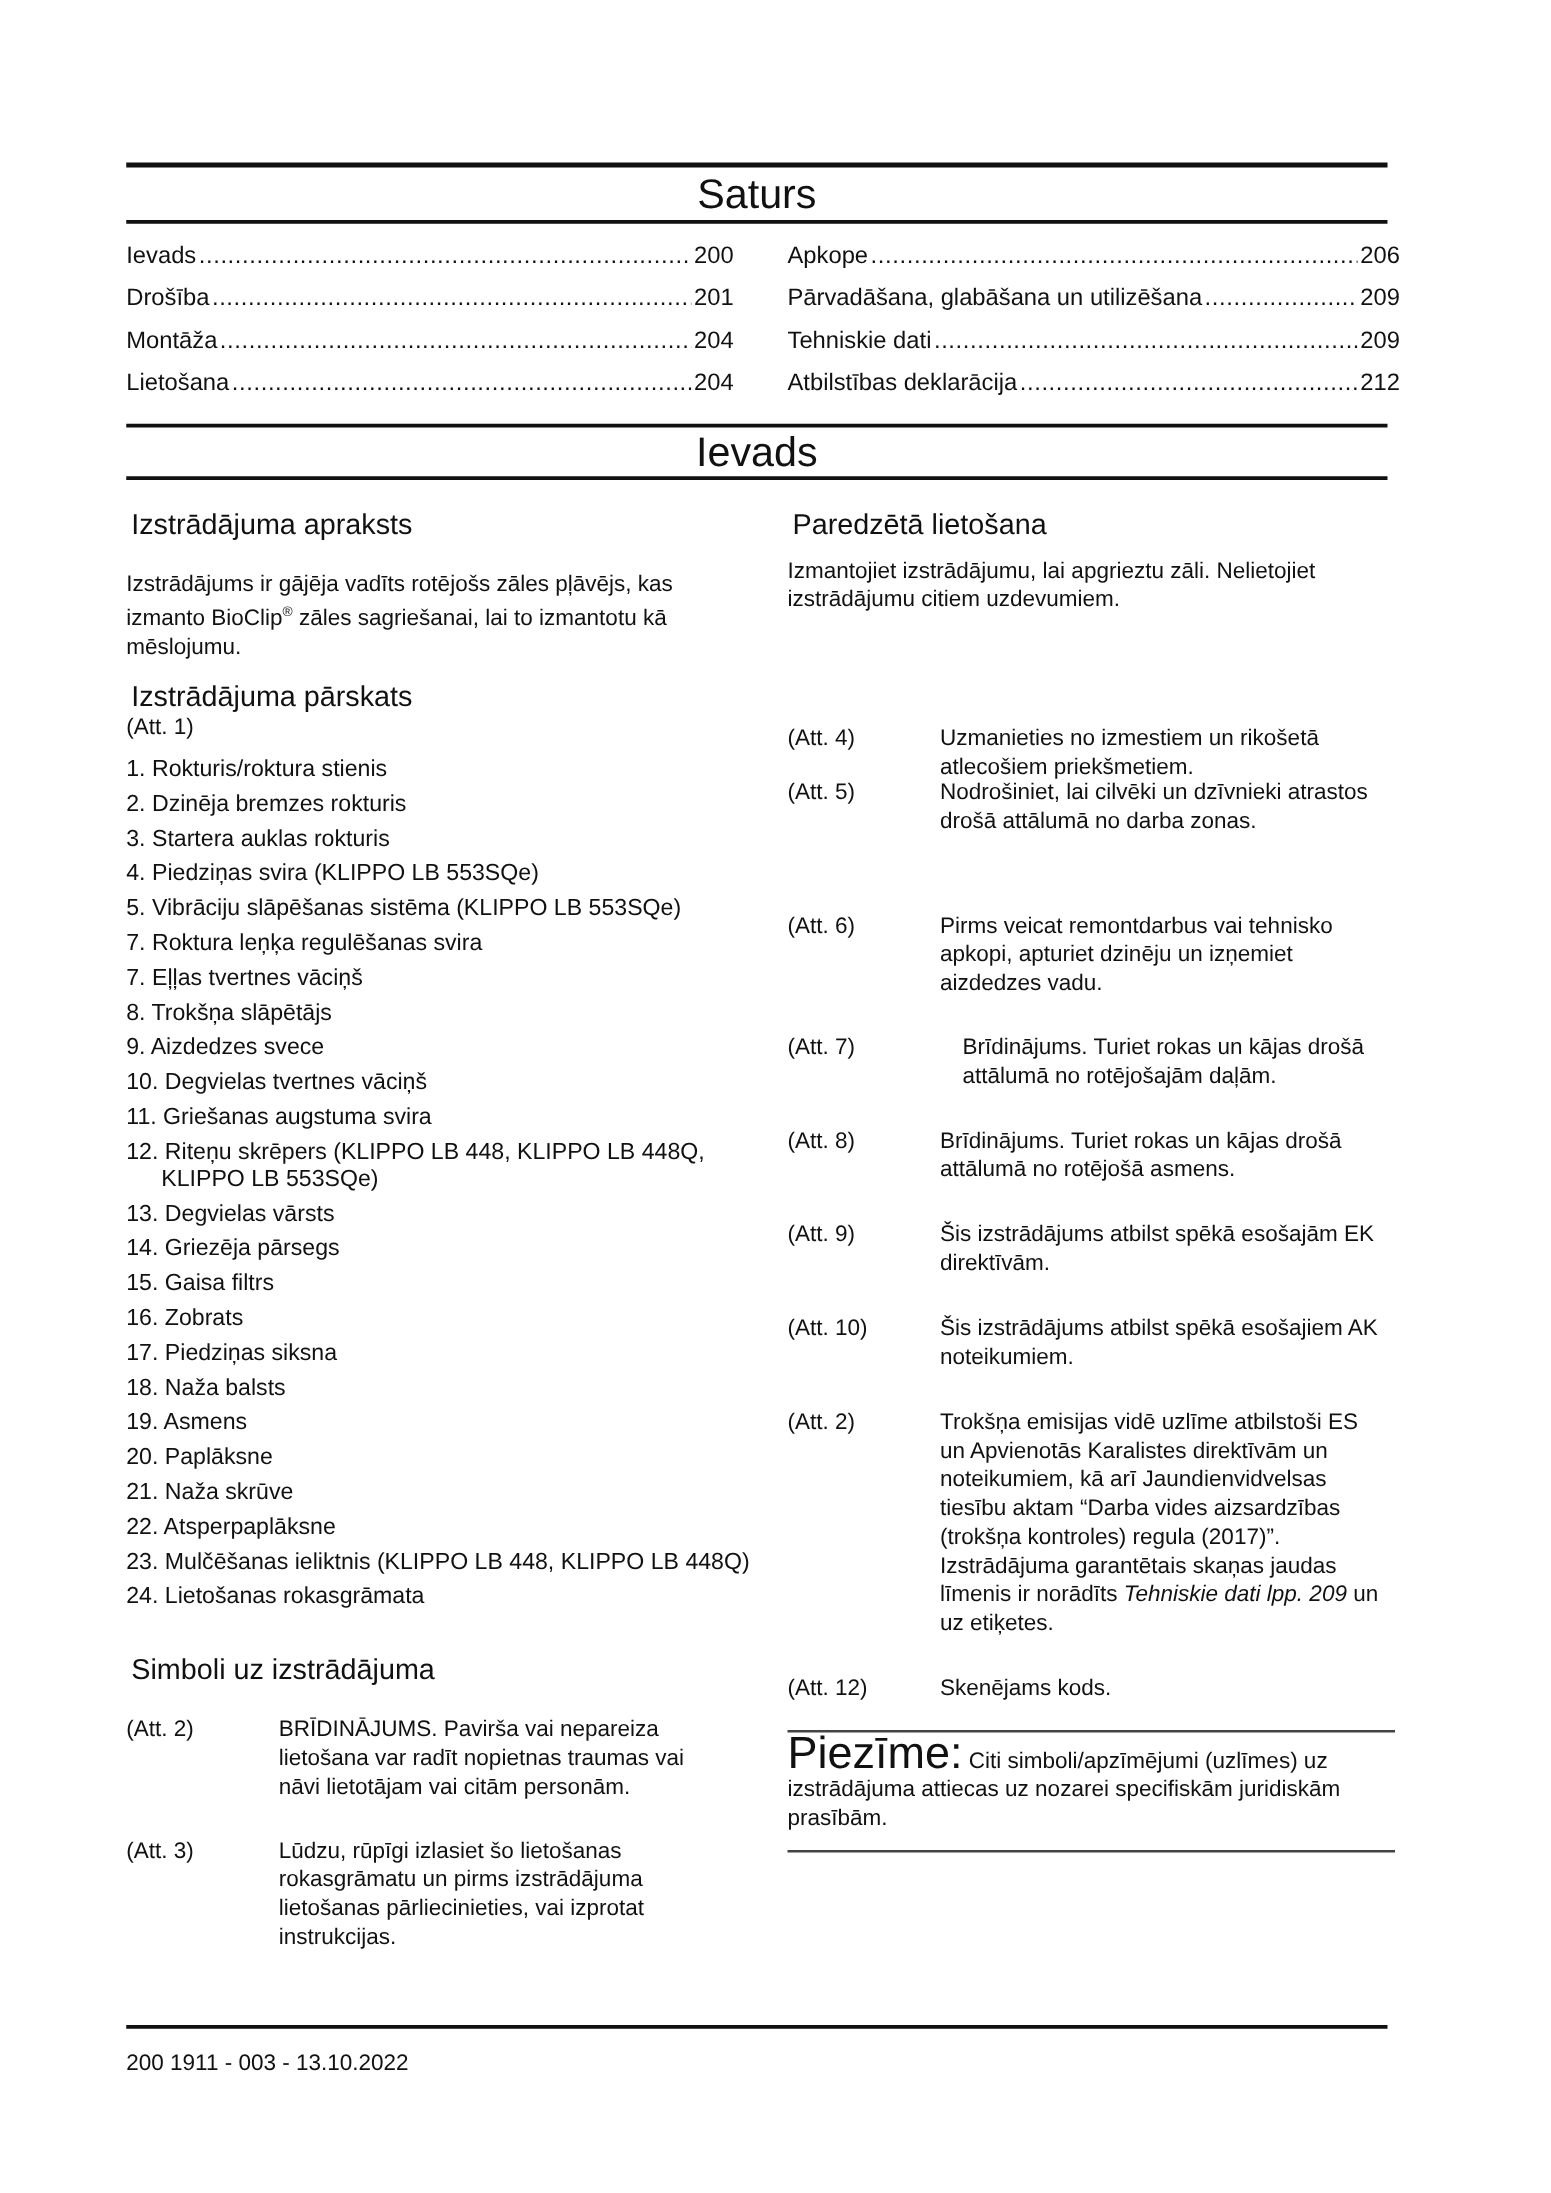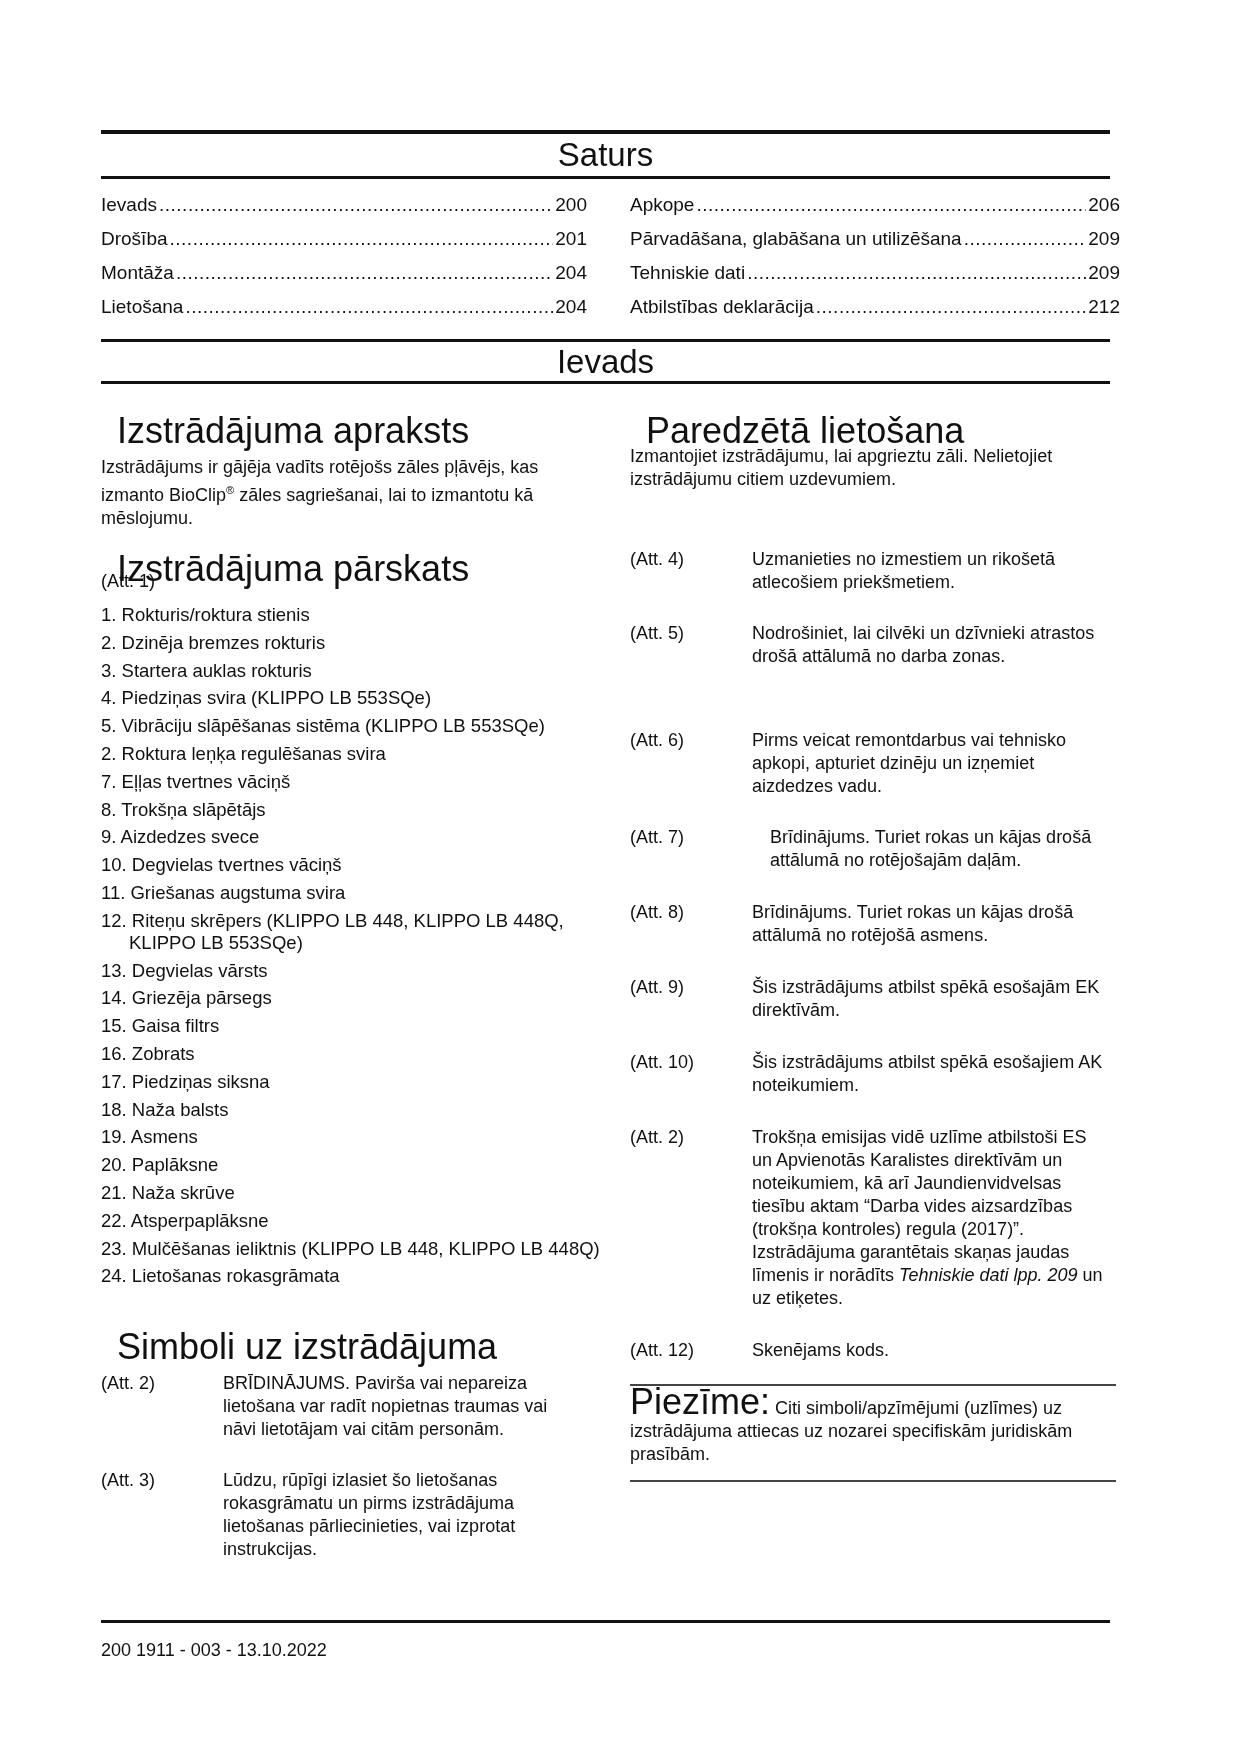--- a/index.html
+++ b/index.html
@@ -14,21 +14,21 @@
   .toc-col.left { left: 0; }
   .toc-col.right { left: 529px; width: 490px; }
   .toc-row { display: flex; align-items: baseline; height: 34px; font-size: 19px; line-height: 34px; }
   .toc-row .lbl { white-space: nowrap; }
   .toc-row .dots { flex: 1; overflow: hidden; white-space: nowrap; margin: 0 2px; }
   .toc-row .dots::after { content: "........................................................................................................................................................................"; letter-spacing: 0.5px; }
   .toc-row .pg { white-space: nowrap; }
   .col { position: absolute; top: 0; }
   .col.left { left: 0; width: 500px; }
   .col.right { left: 529px; width: 480px; }
-  h2 { font-weight: normal; font-size: 36px; margin: 16px; line-height: 32px; position: absolute; left: 0; white-space: nowrap; }
+  h2 { font-weight: normal; font-size: 23px; margin: 4px; line-height: 32px; position: absolute; left: 0; white-space: nowrap; }
   p.body { font-size: 18px; line-height: 23px; margin: 0; position: absolute; left: 0; }
   .sub { font-size: 18px; position: absolute; left: 0; }
   ol.parts { list-style: none; margin: 0; padding: 0; position: absolute; left: 0; width: 500px; font-size: 18.5px; }
   ol.parts li { line-height: 22px; margin-bottom: 5.8px; padding-left: 28px; text-indent: -28px; }
   .sym { position: absolute; left: 0; display: flex; font-size: 18px; line-height: 23px; }
   .sym .ref { width: 122px; flex: none; }
   .sym .txt { flex: 1; }
   .note-rule { position: absolute; left: 0; width: 486px; height: 2px; background: #444; }
   .note { position: absolute; left: 0; width: 486px; font-size: 18px; line-height: 23px; }
   .note .hd { font-size: 36px; }
@@ -102,21 +102,21 @@
 
     <h2 style="top:537px">Izstrādājuma pārskats</h2>
     <div class="sub" style="top:571px">(Att. 1)</div>
 
     <ol class="parts" style="top:604px">
       <li>1. Rokturis/roktura stienis</li>
       <li>2. Dzinēja bremzes rokturis</li>
       <li>3. Startera auklas rokturis</li>
       <li>4. Piedziņas svira (KLIPPO LB 553SQe)</li>
       <li>5. Vibrāciju slāpēšanas sistēma (KLIPPO LB 553SQe)</li>
-      <li>2. Roktura leņķa regulēšanas svira</li>
+      <li>7. Roktura leņķa regulēšanas svira</li>
       <li>7. Eļļas tvertnes vāciņš</li>
       <li>8. Trokšņa slāpētājs</li>
       <li>9. Aizdedzes svece</li>
       <li>10. Degvielas tvertnes vāciņš</li>
       <li>11. Griešanas augstuma svira</li>
       <li>12. Riteņu skrēpers (KLIPPO LB 448, KLIPPO LB 448Q, KLIPPO LB 553SQe)</li>
       <li>13. Degvielas vārsts</li>
       <li>14. Griezēja pārsegs</li>
       <li>15. Gaisa filtrs</li>
       <li>16. Zobrats</li>
@@ -139,21 +139,21 @@
     <div class="sym" style="top:1469px; width:480px;">
       <span class="ref">(Att. 3)</span>
       <span class="txt">Lūdzu, rūpīgi izlasiet šo lietošanas rokasgrāmatu un pirms izstrādājuma lietošanas pārliecinieties, vai izprotat instrukcijas.</span>
     </div>
   </div>
 
   <div class="col right">
     <h2 style="top:399px">Paredzētā lietošana</h2>
     <p class="body" style="top:445px; width:480px;">Izmantojiet izstrādājumu, lai apgrieztu zāli. Nelietojiet izstrādājumu citiem uzdevumiem.</p>
 
-    <div class="sym" style="top:548px; width:480px;justify-content:center;">
+    <div class="sym" style="top:579px; width:480px;justify-content:center;">
       <span class="ref">(Att. 4)</span>
       <span class="txt">Uzmanieties no izmestiem un rikošetā atlecošiem priekšmetiem.</span>
     </div>
     <div class="sym" style="top:622px; width:480px;">
       <span class="ref">(Att. 5)</span>
       <span class="txt">Nodrošiniet, lai cilvēki un dzīvnieki atrastos drošā attālumā no darba zonas.</span>
     </div>
     <div class="sym" style="top:729px; width:480px;">
       <span class="ref">(Att. 6)</span>
       <span class="txt">Pirms veicat remontdarbus vai tehnisko apkopi, apturiet dzinēju un izņemiet aizdedzes vadu.</span>

